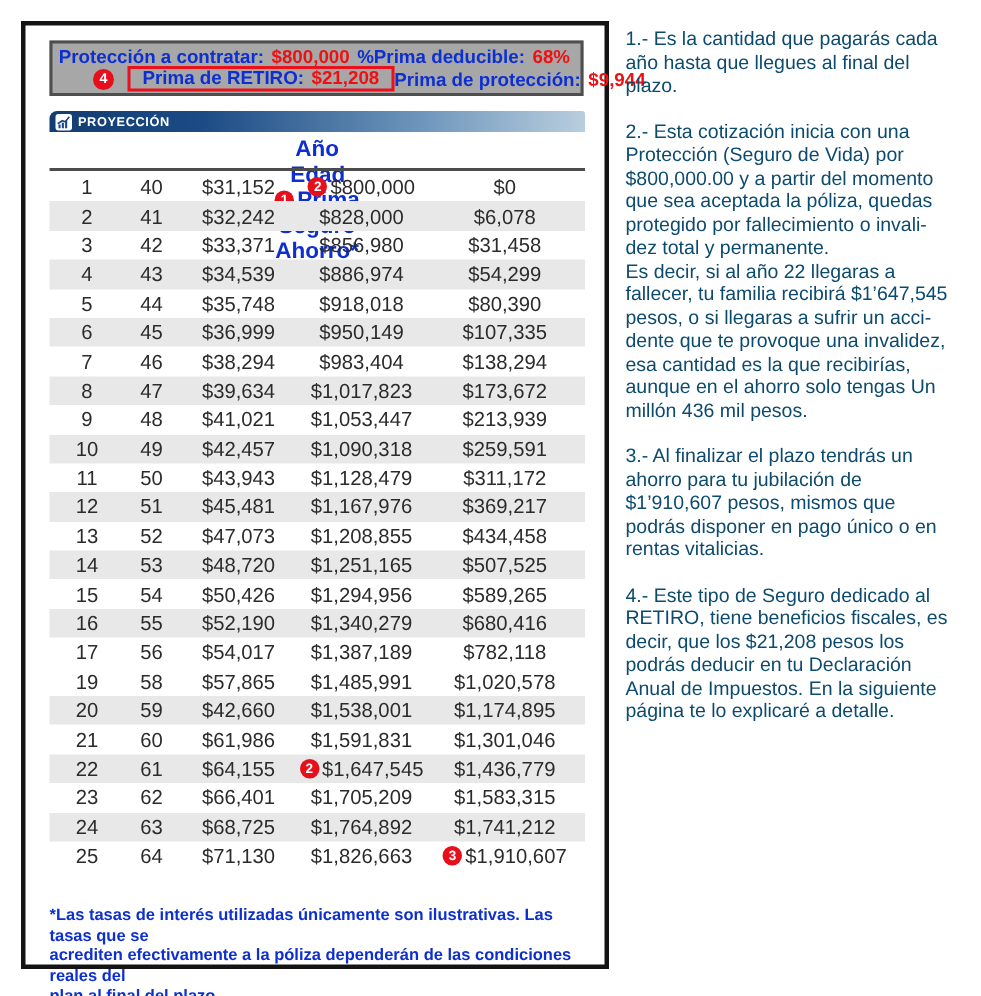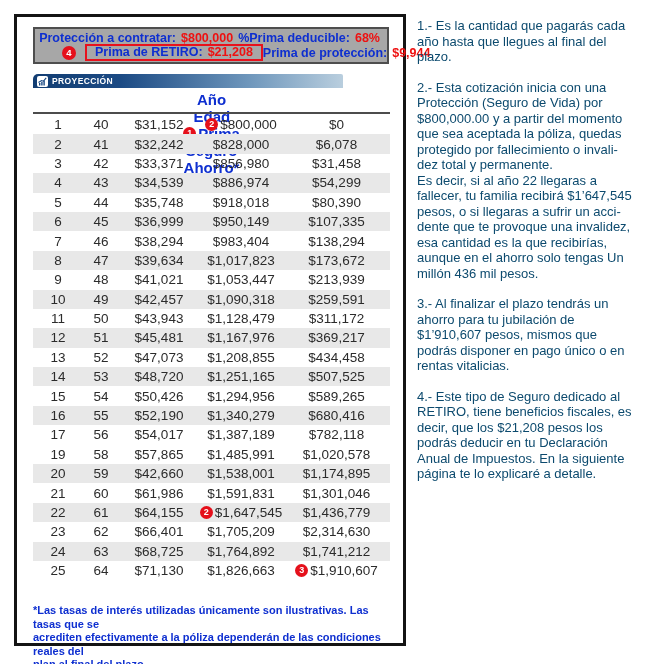--- a/index.html
+++ b/index.html
@@ -28,21 +28,21 @@
     padding:0 8px 1px 8px;margin-left:9px;height:17px;box-sizing:border-box;
   }
   .badge{
     width:14px;height:14px;border-radius:50%;background:#e5101b;color:#ffffff;
     font-size:9.5px;font-weight:bold;display:inline-flex;align-items:center;
     justify-content:center;flex:0 0 auto;line-height:1;
   }
   .badge.sm{width:13px;height:13px;font-size:9px;margin-right:2px;}
   
   .proj-tab{
-    position:absolute;left:16px;top:57px;width:310px;height:14px;
+    position:absolute;left:16px;top:57px;width:357px;height:14px;
     display:flex;align-items:center;
     background:linear-gradient(to right,#123d72 0%,#1b4a84 28%,#6f97bc 70%,#b9cede 100%);
     border-radius:5px 2px 0 0;
   }
   .proj-icon{
     width:11px;height:11px;background:#ffffff;border-radius:2px;
     margin:0 4px 0 4px;display:flex;align-items:center;justify-content:center;flex:0 0 auto;
   }
   .proj-label{color:#ffffff;font-size:8.5px;font-weight:bold;letter-spacing:.4px;}
   
@@ -266,21 +266,21 @@
         <span class="c-edad">61</span>
         <span class="c-prima">$64,155</span>
         <span class="c-seguro"><span class="badge sm">2</span>$1,647,545</span>
         <span class="c-ahorro">$1,436,779</span>
       </div>
       <div class="trow">
         <span class="c-ano">23</span>
         <span class="c-edad">62</span>
         <span class="c-prima">$66,401</span>
         <span class="c-seguro">$1,705,209</span>
-        <span class="c-ahorro">$2,314,630</span>
+        <span class="c-ahorro">$1,583,315</span>
       </div>
       <div class="trow alt">
         <span class="c-ano">24</span>
         <span class="c-edad">63</span>
         <span class="c-prima">$68,725</span>
         <span class="c-seguro">$1,764,892</span>
         <span class="c-ahorro">$1,741,212</span>
       </div>
       <div class="trow">
         <span class="c-ano">25</span>

